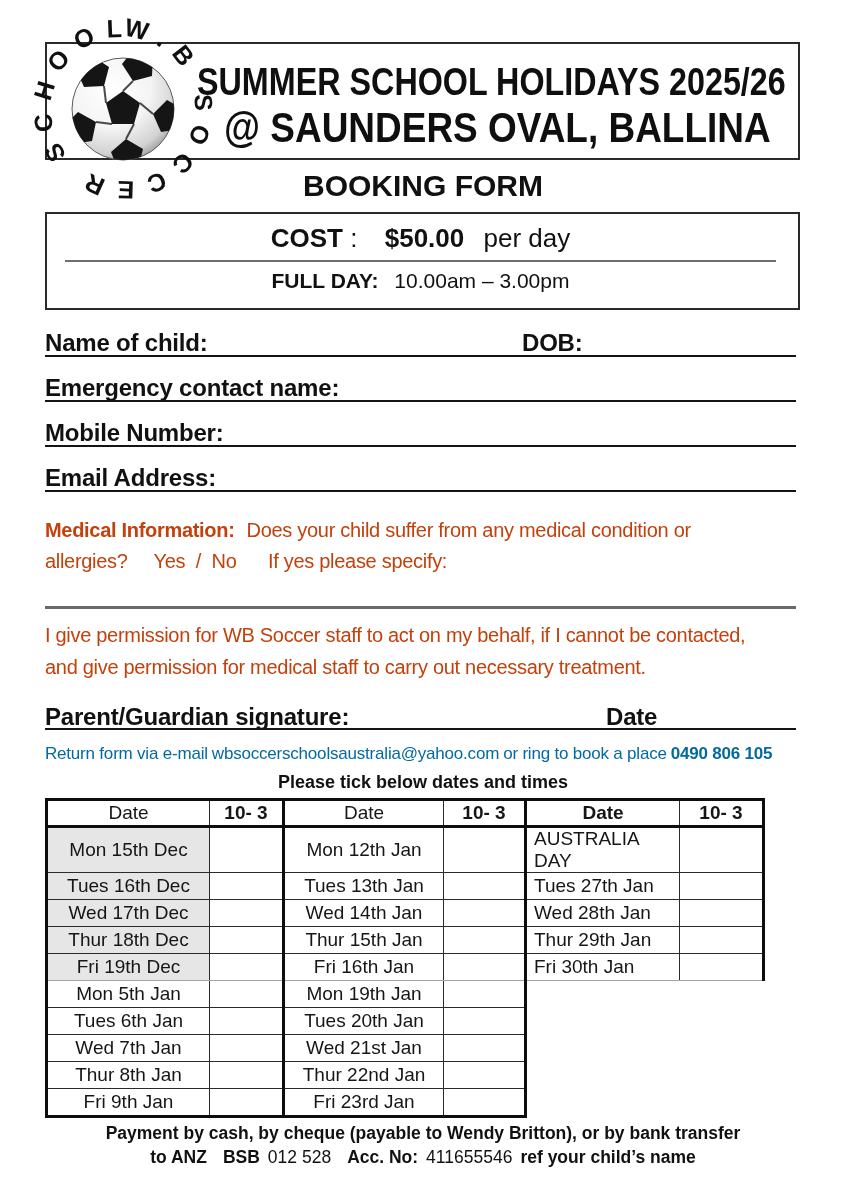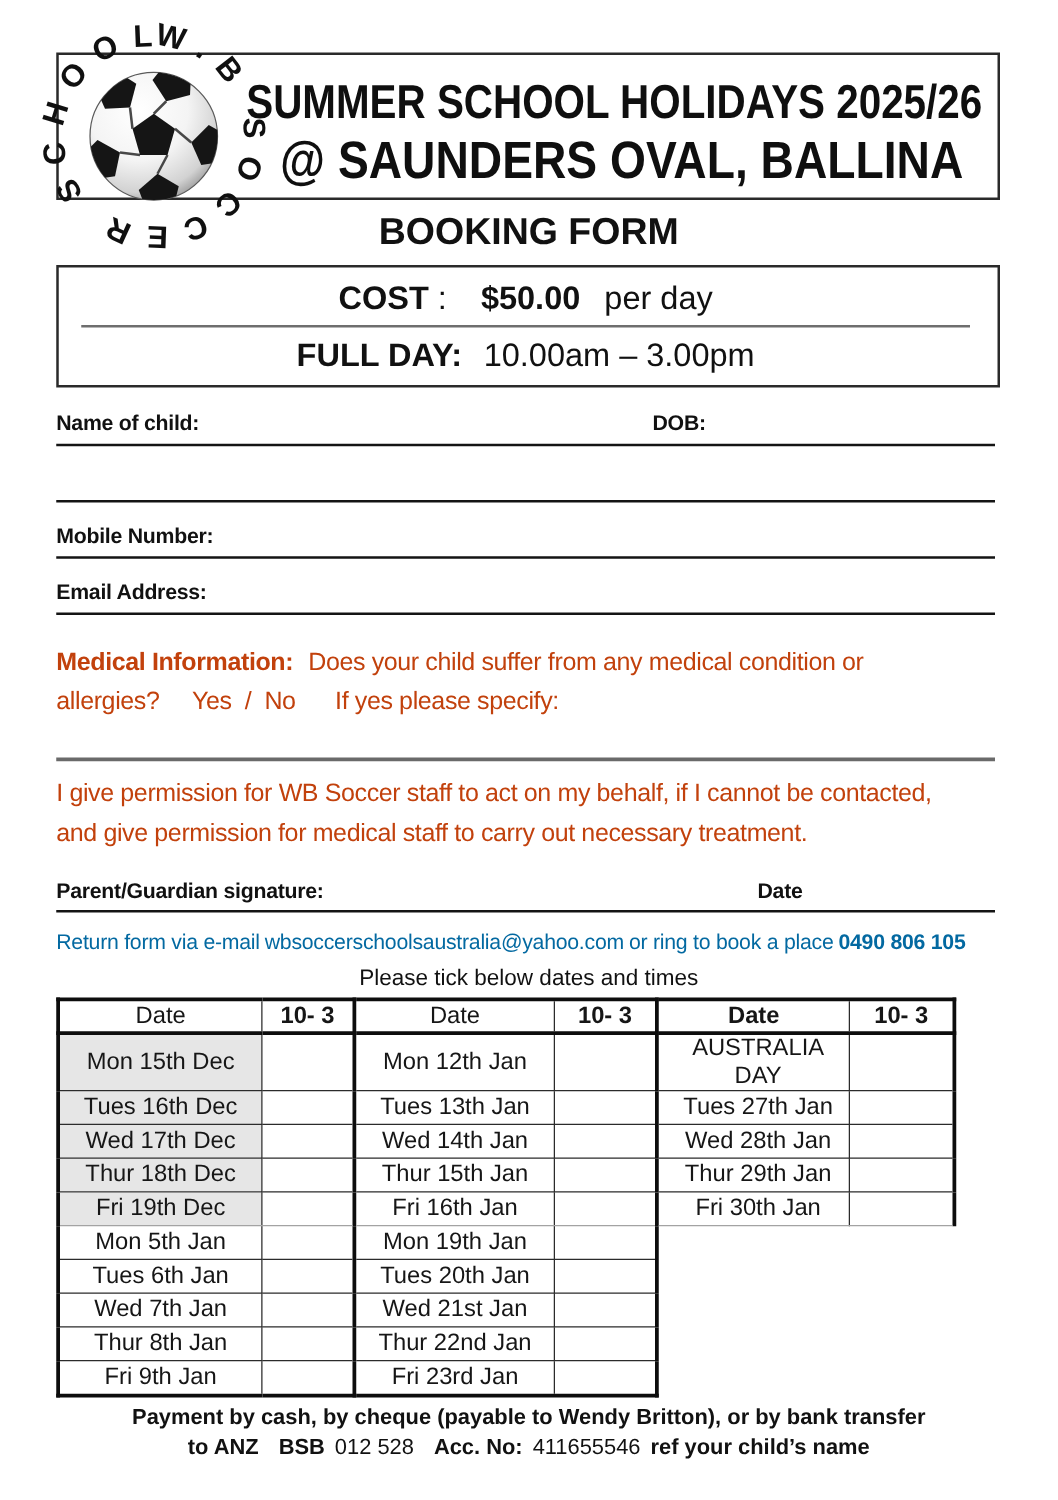--- a/index.html
+++ b/index.html
@@ -23,53 +23,53 @@
   .logo svg { overflow:visible; }
   .logo-text { font-family:"Liberation Sans",sans-serif; font-weight:bold; font-size:25px;
                letter-spacing:11px; fill:#101010; }
 
   
   .cost-box { left:45px; top:212px; width:751px; height:94px; border:2px solid #2a2a2a; }
   .cost-line1 { left:45px; top:223px; width:751px; text-align:center; font-size:26px; white-space:nowrap; }
   .cost-line1 .colon { margin-right:20px; }
   .cost-line1 .val { margin-right:12px; }
   .cost-divider { left:65px; top:260px; width:711px; height:2px; background:#6e6e6e; }
-  .cost-line2 { left:45px; top:269px; width:751px; text-align:center; font-size:26px; white-space:nowrap; }
+  .cost-line2 { left:45px; top:269px; width:751px; text-align:center; font-size:21px; white-space:nowrap; }
   .cost-line2 .b { margin-right:10px; }
 
   
-  .flabel { font-size:17px; font-weight:bold; letter-spacing:-0.2px; white-space:nowrap; }
+  .flabel { font-size:24px; font-weight:bold; letter-spacing:-0.2px; white-space:nowrap; }
   .fline { height:2px; background:#141414; left:45px; width:751px; }
 
   
   .bodytext { font-size:20px; letter-spacing:-0.3px; white-space:nowrap; color:#c2410c; }
   .medical-line2 { white-space:pre; }
   .rule { left:45px; top:606px; width:751px; height:3px; background:#6a6a6a; }
 
   
   .return-line { left:45px; top:744px; width:800px; font-size:17px; letter-spacing:-0.2px; white-space:nowrap; color:#0369a1; }
   .return-line span { margin-right:4px; }
-  .tick-instruction { left:0; top:772px; width:100%; text-align:center; font-size:18px; font-weight:normal; }
+  .tick-instruction { left:0; top:772px; width:100%; text-align:center; font-size:18px; font-weight:bold; }
 
   
   .booking-table { position:absolute; left:45px; top:798px; border-collapse:collapse; table-layout:fixed; }
   .booking-table th, .booking-table td {
     border:1.5px solid #2b2b2b; height:26px; font-size:19px; padding:0;
     text-align:center; color:#161616; font-weight:normal; overflow:hidden;
   }
   .booking-table thead th { border-top:3px solid #0d0d0d; border-bottom:3px solid #0d0d0d; height:24px; }
   .booking-table th.h1, .booking-table th.h3, .booking-table th.h4, .booking-table th.h5 { font-weight:bold; }
   .booking-table th:first-child, .booking-table td:first-child { border-left:3px solid #0d0d0d; }
   .booking-table th:nth-child(2), .booking-table td:nth-child(2) { border-right:3px solid #0d0d0d; }
   .booking-table th:nth-child(4), .booking-table td:nth-child(4) { border-right:3px solid #0d0d0d; }
   .booking-table th:nth-child(6), .booking-table td:nth-child(6):not(.ghost) { border-right:3px solid #0d0d0d; }
   .booking-table tr.thick-bottom td { border-bottom:1px solid #a3a3a3; }
   .booking-table tr.last-row td:not(.ghost) { border-bottom:3px solid #0d0d0d; }
   .booking-table td.shade { background:#e6e6e6; }
-  .booking-table td.g3 { text-align:center; padding-left:7px; }
+  .booking-table td.g3 { text-align:left; padding-left:7px; }
   .booking-table td.ghost { border:none; background:transparent; }
 
   
   .footer1 { left:0; top:1123px; width:100%; text-align:center; font-size:17.5px; font-weight:bold; }
   .footer2 { left:0; top:1147px; width:100%; text-align:center; font-size:17.5px; white-space:nowrap; }
   .footer2 .gap-s { margin-right:8px; }
   .footer2 .gap-m { margin-right:16px; }
 </style>
 </head>
 <body>
@@ -127,20 +127,21 @@
   <div class="abs cost-divider"></div>
   <div class="abs cost-line2">
     <span class="b">FULL DAY:</span>
     <span>10.00am – 3.00pm</span>
   </div>
 
   <div class="abs flabel" style="left:45px; top:329px;">Name of child:</div>
   <div class="abs flabel" style="left:522px; top:329px;">DOB:</div>
   <div class="abs fline" style="top:355px;"></div>
 
+  <div class="abs flabel" style="left:45px; top:374px;">Emergency contact name:</div>
   <div class="abs fline" style="top:400px;"></div>
 
   <div class="abs flabel" style="left:45px; top:419px;">Mobile Number:</div>
   <div class="abs fline" style="top:445px;"></div>
 
   <div class="abs flabel" style="left:45px; top:464px;">Email Address:</div>
   <div class="abs fline" style="top:490px;"></div>
 
   <div class="abs bodytext" style="left:45px; top:519px;">
     <span class="b" style="margin-right:12px;">Medical Information:</span><span>Does your child suffer from any medical condition or</span>

